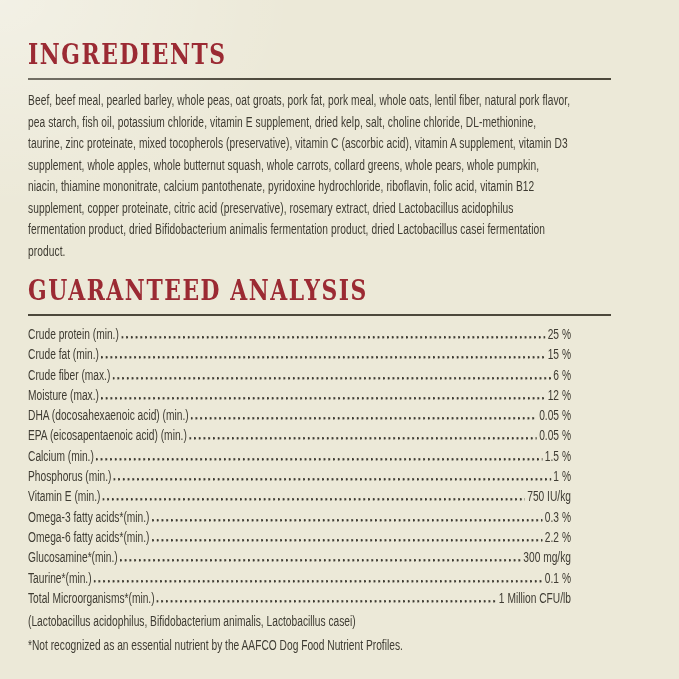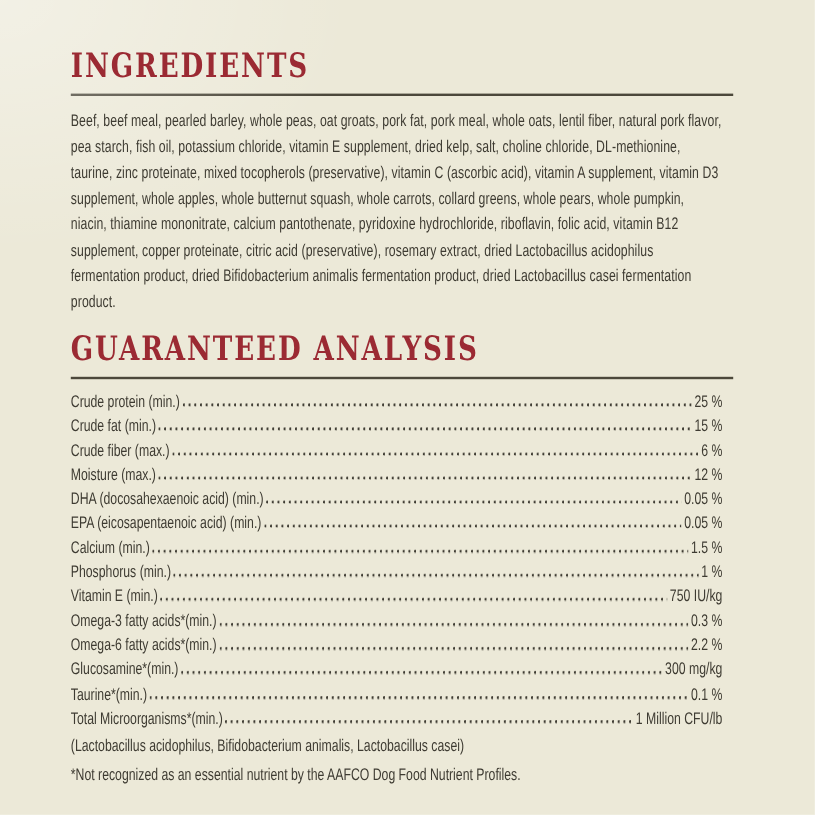--- a/index.html
+++ b/index.html
@@ -6,21 +6,21 @@
     --background: #ece9d8;
     --text: #3e3b32;
     --accent: #9b2a33;
     --rule: #4c483b;
   }
   html, body { margin: 0; padding: 0; }
   .page {
     width: 679px;
     height: 679px;
     box-sizing: border-box;
-    padding: 40px 68px 0 59px;
+    padding: 40px 68px 0 28px;
     background: var(--background);
     color: var(--text);
     font-family: "Liberation Sans", sans-serif;
     overflow: hidden;
     position: relative;
   }
   
   .page::before {
     content: "";
     position: absolute;

